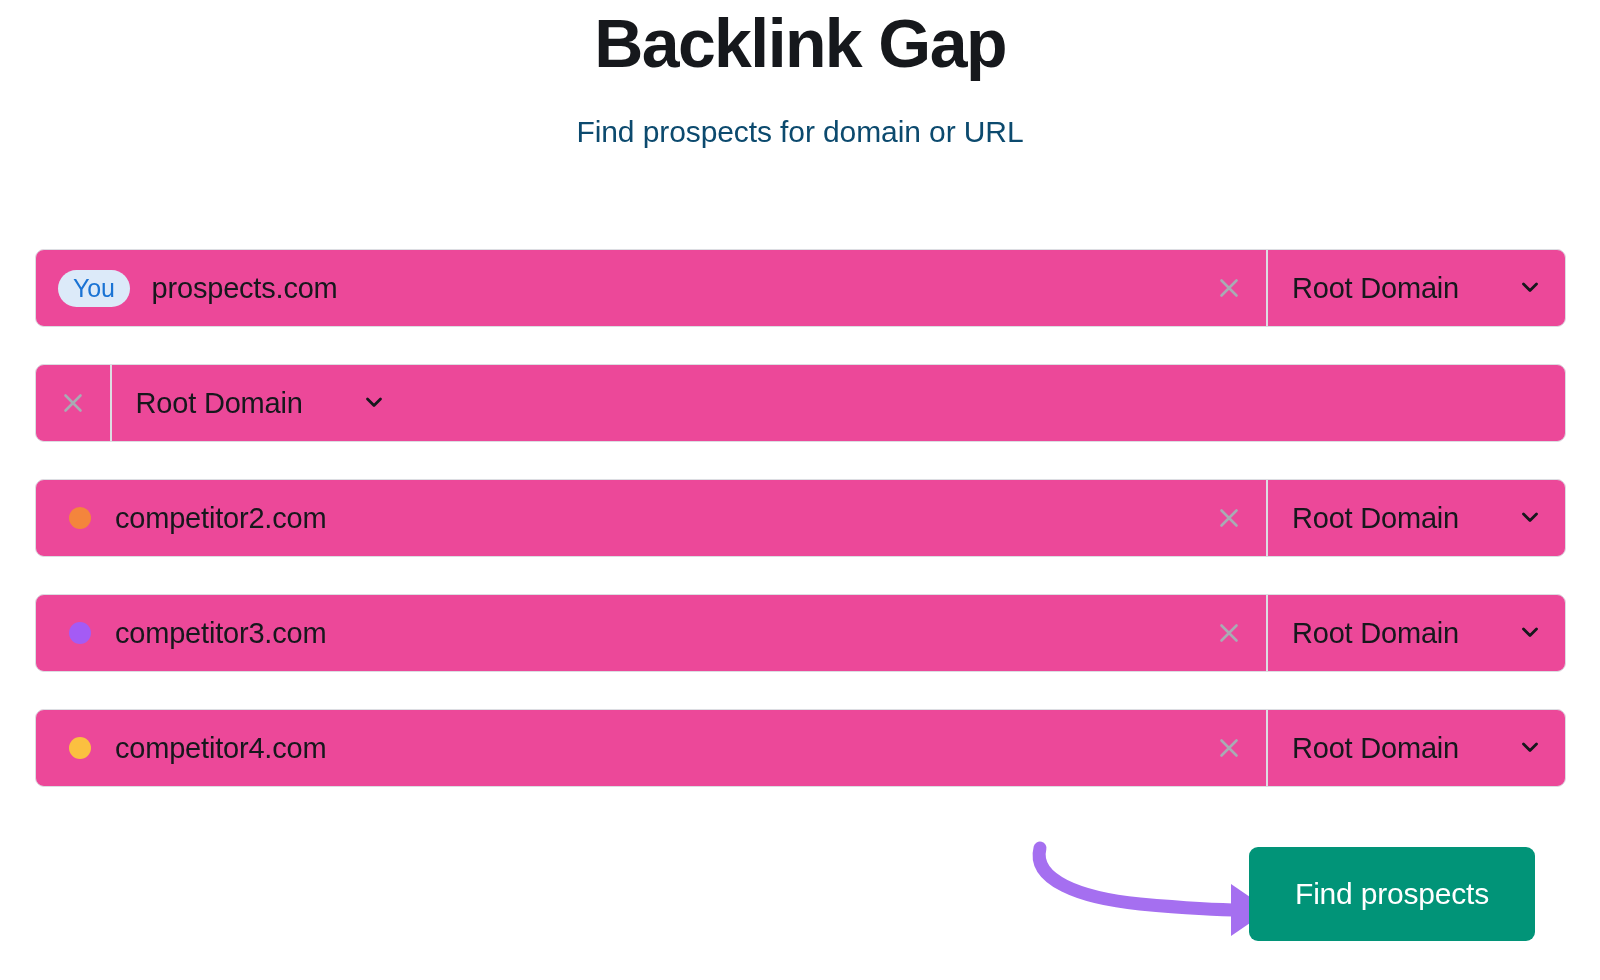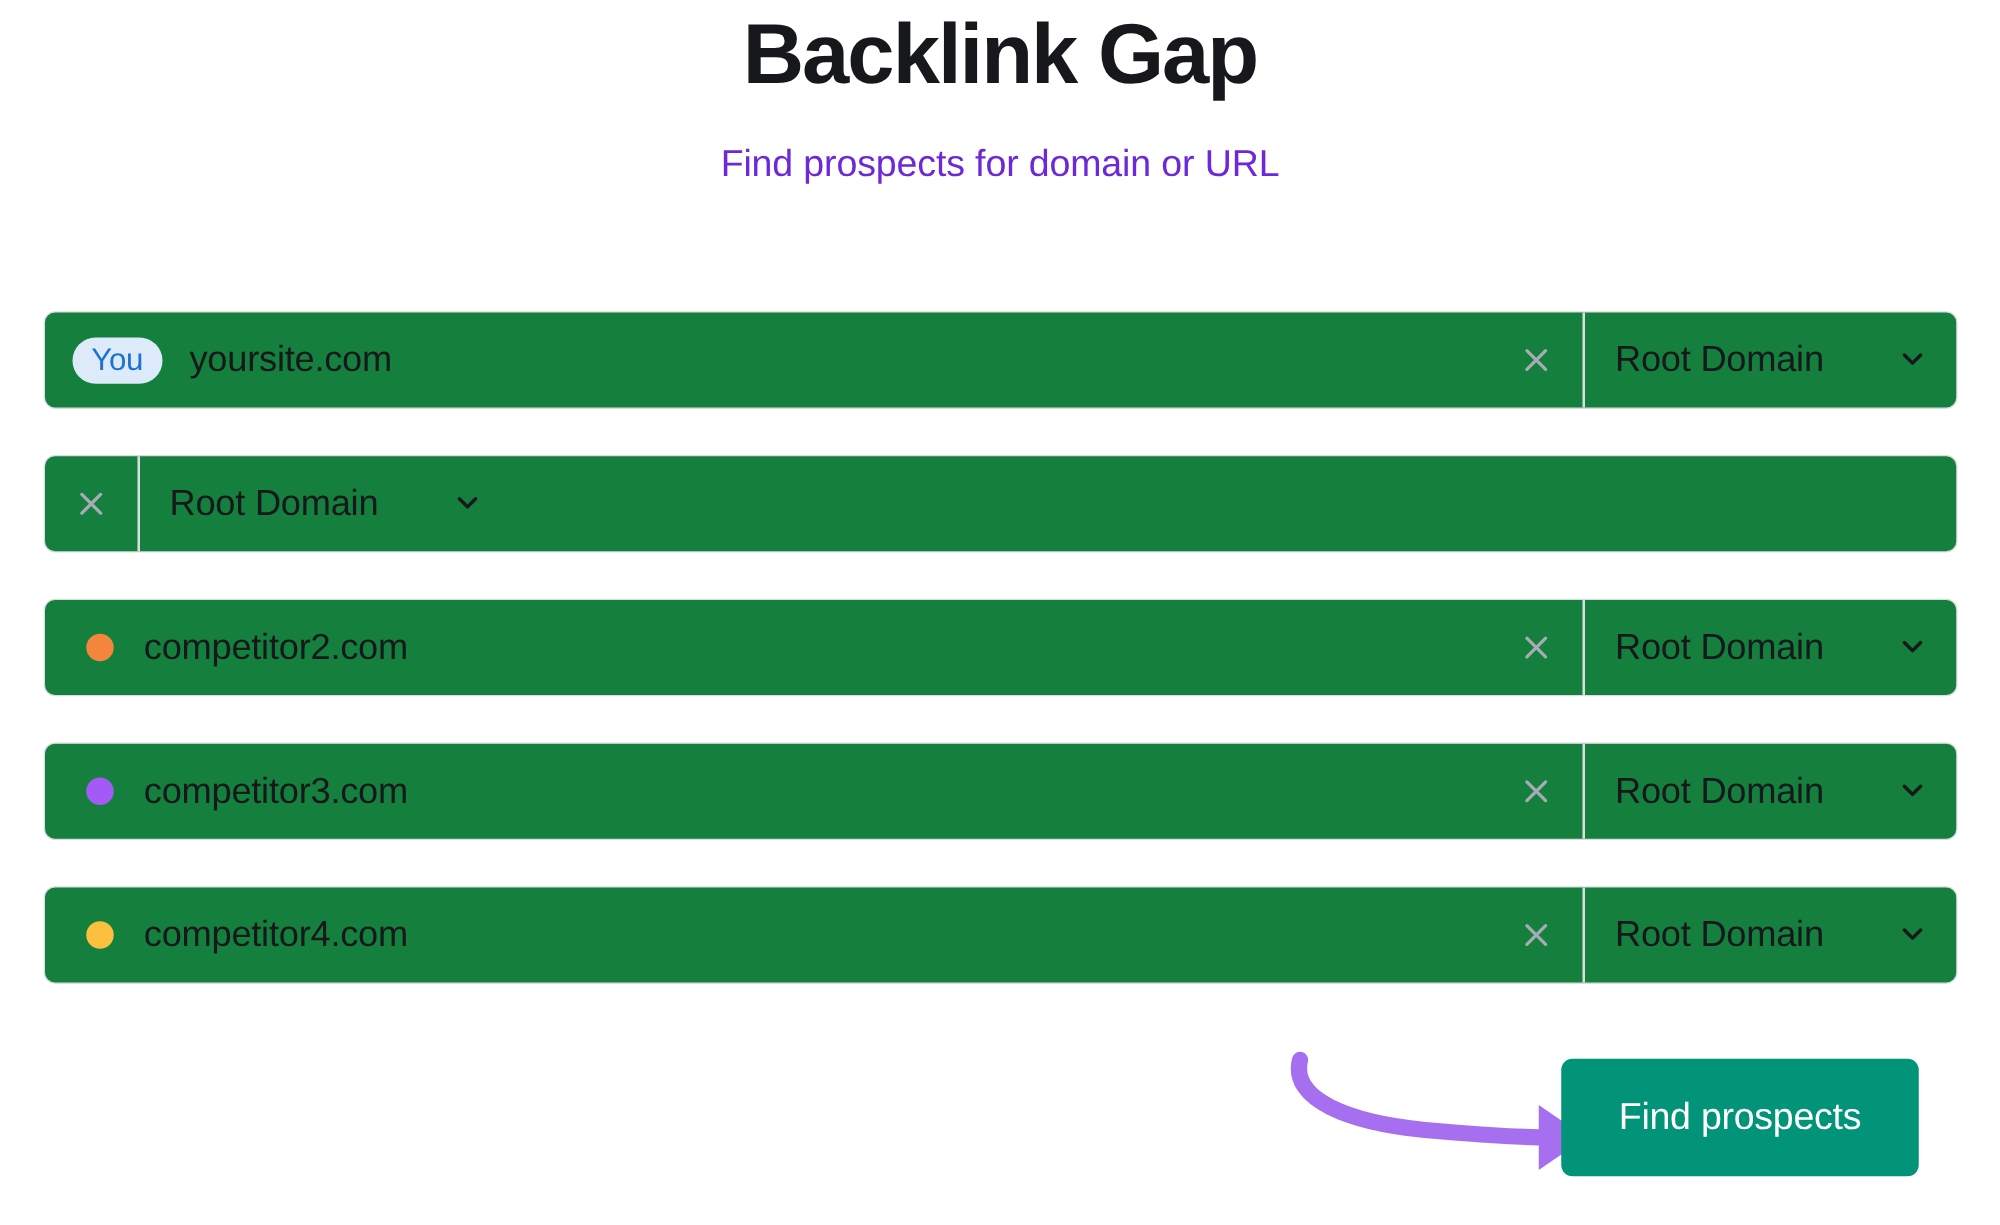--- a/index.html
+++ b/index.html
@@ -31,40 +31,40 @@
     font-weight: 700;
     letter-spacing: -1.6px;
     color: #16181c;
     line-height: 1.15;
   }
 
   .page-subtitle {
     margin-top: 33px;
     font-size: 30px;
     font-weight: 400;
-    color: #6d28d9;
+    color: #0c4a6e;
     letter-spacing: -0.1px;
   }
 
   
   .form {
     position: absolute;
     left: 35px;
     top: 249px;
     width: 1531px;
   }
 
   .domain-row {
     display: flex;
     align-items: stretch;
     height: 78px;
     margin-bottom: 37px;
     border: 1.6px solid #dcdde2;
     border-radius: 9px;
-    background: #15803d;
+    background: #ec4899;
   }
 
   .row-main {
     flex: 1;
     display: flex;
     align-items: center;
     padding-left: 22px;
     min-width: 0;
   }
 
@@ -186,21 +186,21 @@
   <div class="header">
     <h1 class="page-title">Backlink Gap</h1>
     <p class="page-subtitle">Find prospects for domain or URL</p>
   </div>
 
   <div class="form">
 
     <div class="domain-row">
       <div class="row-main with-badge">
         <span class="you-badge" style="background: rgb(220, 234, 249); color: rgb(26, 115, 212);">You</span>
-        <span class="domain-text">yoursite.com</span>
+        <span class="domain-text">prospects.com</span>
       </div>
       <button class="clear-btn">
         <span>
           <svg width="26" height="26" viewBox="0 0 26 26" aria-hidden="true">
             <path d="M5.5 5.5 L20.5 20.5 M20.5 5.5 L5.5 20.5" stroke="#a9abb4" stroke-width="2.6" stroke-linecap="round"></path>
           </svg>
         </span>
       </button>
       <div class="row-divider"></div>
       <button class="scope-select">

